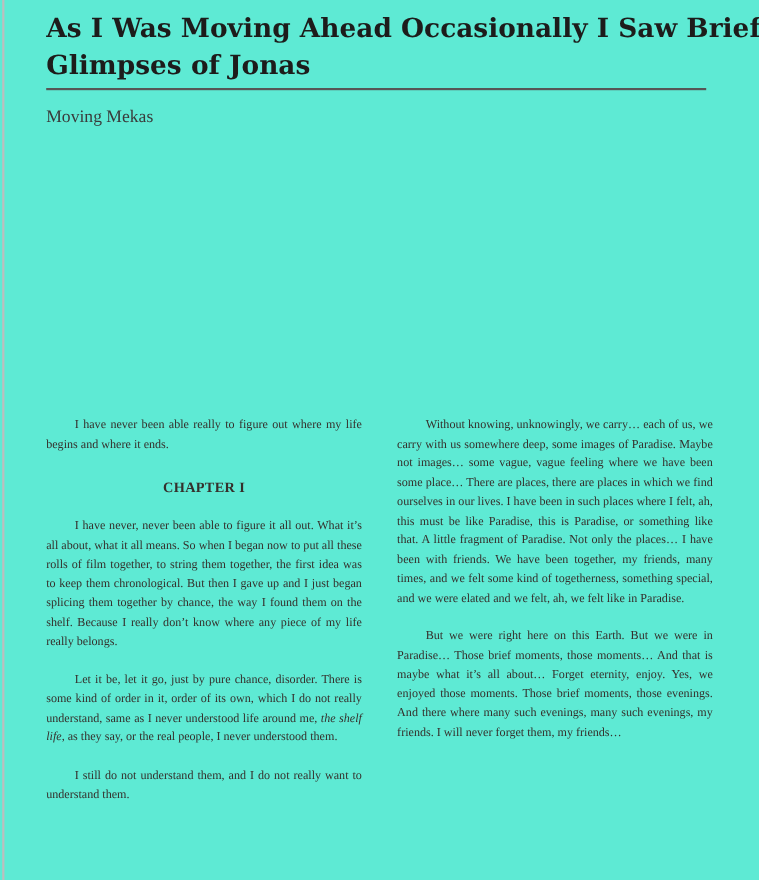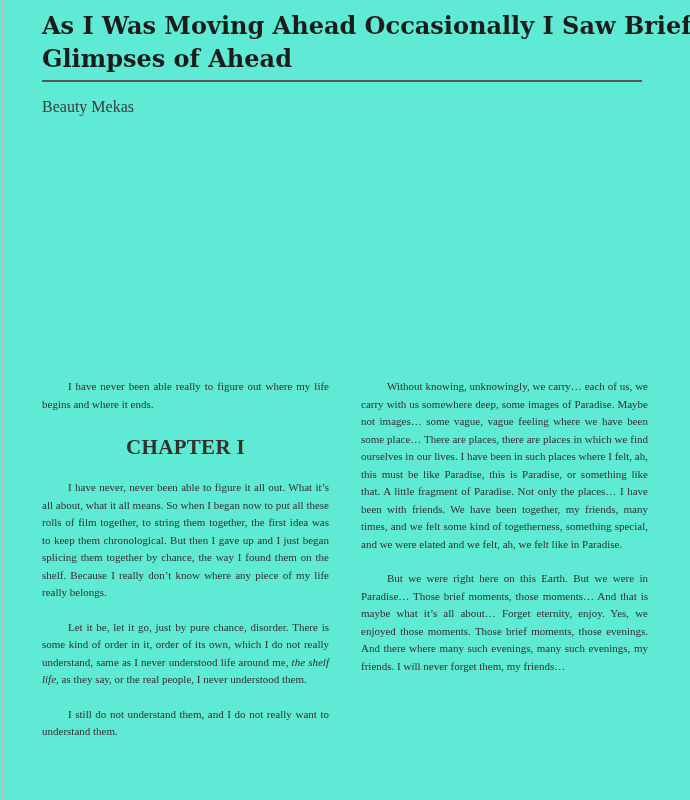--- a/index.html
+++ b/index.html
@@ -73,41 +73,41 @@
     font-size: 11px;
     line-height: 17.5px;
     text-align: justify;
     text-indent: 26px;
     color: var(--text, #35302c);
   }
   .chapter-heading {
     margin: 22px 0 19px 0;
     text-align: center;
     font-weight: bold;
-    font-size: 21px;
+    font-size: 13px;
     letter-spacing: 0.3px;
     color: var(--text, #35302c);
   }
   .italic {
     font-style: italic;
   }
 </style>
 </head>
 <body>
 
 <div class="page">
   <div class="scan-edge-left"></div>
 
   <header class="article-header">
     <h1 class="article-title">
       <span class="title-line">As I Was Moving Ahead Occasionally I Saw Brief</span>
-      <span class="title-line">Glimpses of Ahead</span>
+      <span class="title-line">Glimpses of Jonas</span>
     </h1>
     <div class="title-rule"></div>
-    <div class="author">Beauty Mekas</div>
+    <div class="author">Moving Mekas</div>
   </header>
 
   <main class="body-columns">
     <div class="column">
         <p class="body-paragraph"><span>I have never been able really to figure out where my life begins and where it ends.</span></p>
         <div class="chapter-heading">CHAPTER I</div>
         <p class="body-paragraph"><span>I have never, never been able to figure it all out. What it’s all about, what it all means. So when I began now to put all these rolls of film together, to string them together, the first idea was to keep them chronological. But then I gave up and I just began splicing them together by chance, the way I found them on the shelf. Because I really don’t know where any piece of my life really belongs.</span></p>
         <p class="body-paragraph"><span>Let it be, let it go, just by pure chance, disorder. There is some kind of order in it, order of its own, which I do not really understand, same as I never understood life around me, </span><span class="italic">the shelf life</span><span>, as they say, or the real people, I never understood them.</span></p>
         <p class="body-paragraph"><span>I still do not understand them, and I do not really want to understand them.</span></p>
       </div>

